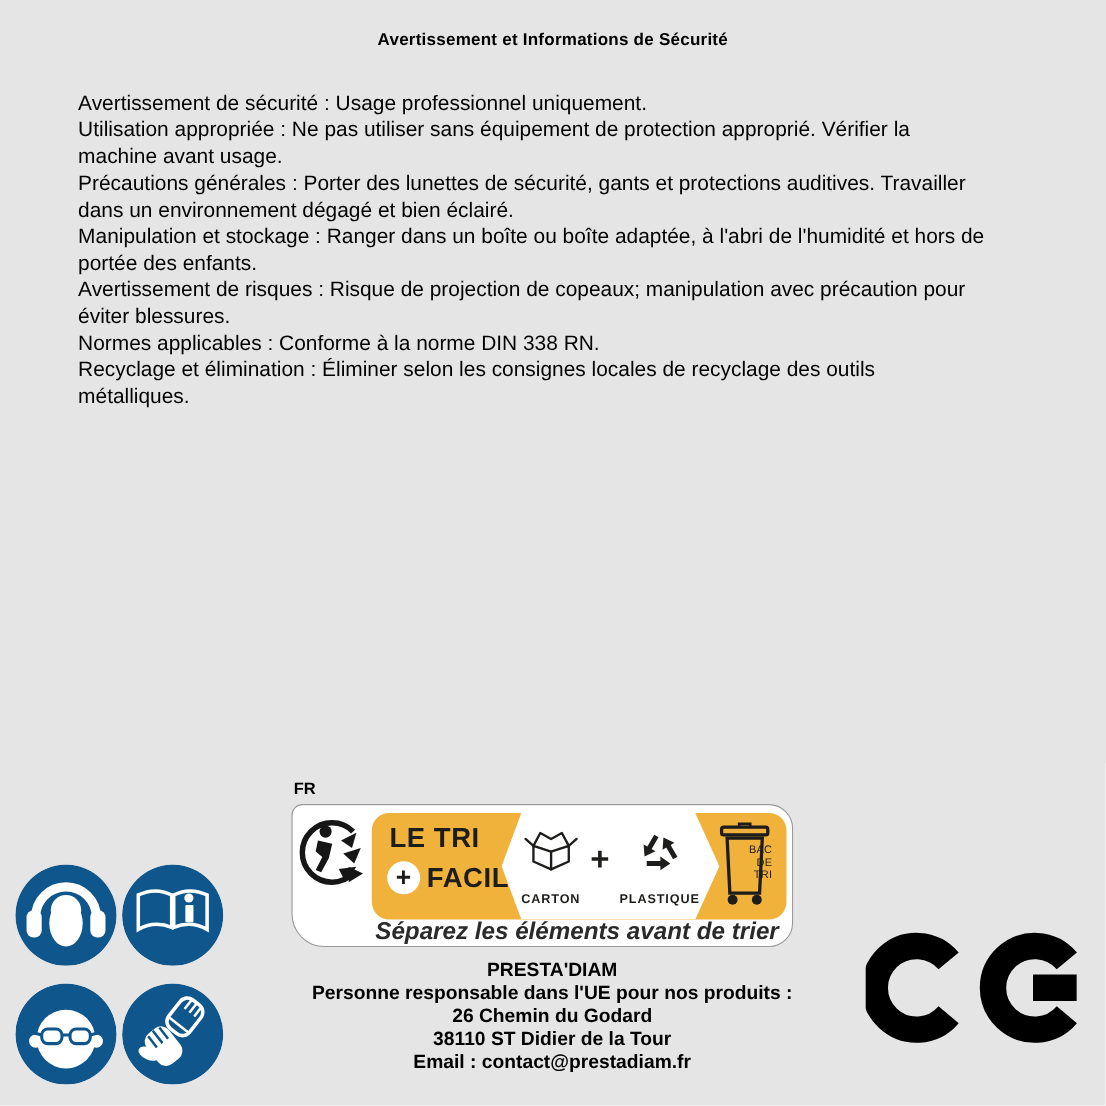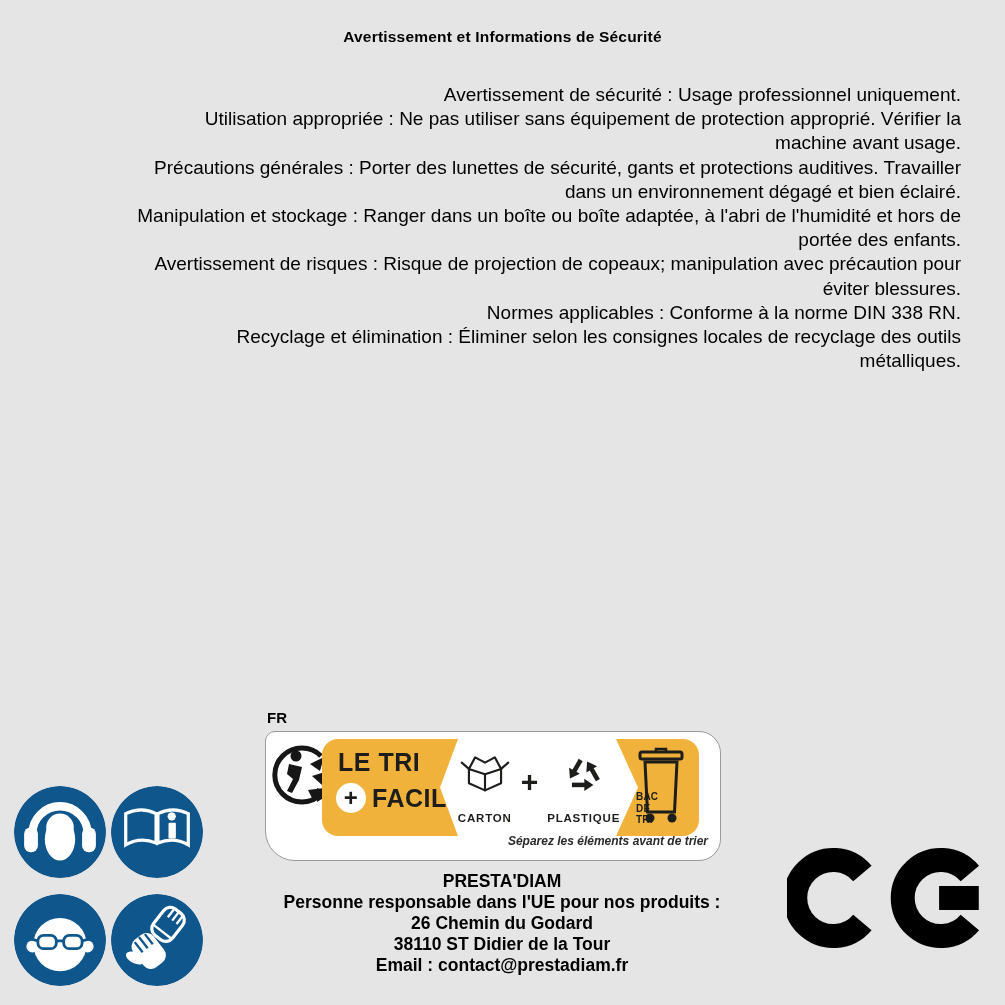--- a/index.html
+++ b/index.html
@@ -1,50 +1,50 @@
 <!DOCTYPE html>
 <html><head>
 <meta charset="utf-8">
 <style>
   html,body{margin:0;padding:0;background:#fff;}
   .canvas{position:relative;width:1005px;height:1005px;background:#e5e5e5;overflow:hidden;
           font-family:"Liberation Sans","DejaVu Sans",sans-serif;color:#000;}
   .page-title{position:absolute;left:0;right:0;top:28px;text-align:center;
           font-size:15.5px;font-weight:bold;letter-spacing:.2px;}
   .safety-text{position:absolute;left:71px;top:83px;width:890px;font-size:19px;line-height:24.2px;}
-  .safety-text .line{white-space:nowrap;text-align:right;}
+  .safety-text .line{white-space:nowrap;}
 
   
   .pictos{position:absolute;left:14px;top:786px;display:grid;
           grid-template-columns:92px 92px;grid-auto-rows:92px;column-gap:5px;row-gap:16px;}
   .picto{width:92px;height:92px;border-radius:50%;}
   .picto.ring{box-shadow:0 0 0 1.5px #e3e3e3;}
 
   
   .fr-code{position:absolute;left:267px;top:709px;font-size:15px;font-weight:bold;}
   .tri-label{position:absolute;left:265px;top:731px;width:456px;height:130px;background:#fff;
           border:1.5px solid #9a9a9a;border-radius:10px 22px 22px 30px;box-sizing:border-box;}
   .triman{position:absolute;left:6px;top:8px;}
-  .tri-band{position:absolute;left:56px;top:7px;width:377px;height:97px;border-radius:16px;background:#F1B23B;}
+  .tri-band{position:absolute;left:72px;top:7px;width:377px;height:97px;border-radius:16px;background:#F1B23B;}
   .tri-head{position:absolute;left:16px;top:11px;color:#1D1D1B;font-weight:800;font-size:25px;
           letter-spacing:.5px;line-height:25px;}
   .tri-head-row2{position:absolute;left:14px;top:44px;display:flex;align-items:center;gap:6px;
           color:#1D1D1B;font-weight:800;font-size:25px;letter-spacing:.5px;}
   .plus-circle{width:30px;height:30px;border-radius:50%;background:#fff;display:flex;
           align-items:center;justify-content:center;font-size:24px;font-weight:800;color:#1D1D1B;line-height:1;}
   .tri-panel{position:absolute;left:118px;top:0;width:198px;height:97px;background:#fff;
           clip-path:polygon(0 50%,18px 0,calc(100% - 22px) 0,100% 50%,calc(100% - 22px) 100%,18px 100%);
           display:flex;align-items:center;justify-content:center;gap:9px;padding:0 22px;box-sizing:border-box;}
   .material{display:flex;flex-direction:column;align-items:center;gap:18px;}
   .material-label{font-size:11.5px;font-weight:700;letter-spacing:.8px;color:#1D1D1B;}
   .material-plus{font-size:30px;font-weight:800;color:#1D1D1B;margin-top:-12px;}
   .bin{position:absolute;right:13px;top:7px;width:50px;height:82px;}
-  .bin-text{position:absolute;left:0;right:0;top:21px;text-align:left;font-size:10px;
-          font-weight:700;line-height:11.5px;color:#1D1D1B;letter-spacing:.2px;margin-top:24px;}
-  .tagline{position:absolute;right:12px;top:102px;font-size:12px;font-style:italic;
+  .bin-text{position:absolute;left:0;right:0;top:21px;text-align:right;font-size:10px;
+          font-weight:400;line-height:11.5px;color:#1D1D1B;letter-spacing:.2px;}
+  .tagline{position:absolute;right:12px;top:102px;font-size:22px;font-style:italic;
           font-weight:600;color:#2a2a2a;}
 
   
   .contact{position:absolute;left:252px;top:871px;width:500px;text-align:center;
           font-size:17.5px;font-weight:bold;line-height:21px;}
 
   .ce{position:absolute;left:787px;top:845px;}
 </style>
 </head>
 <body>

